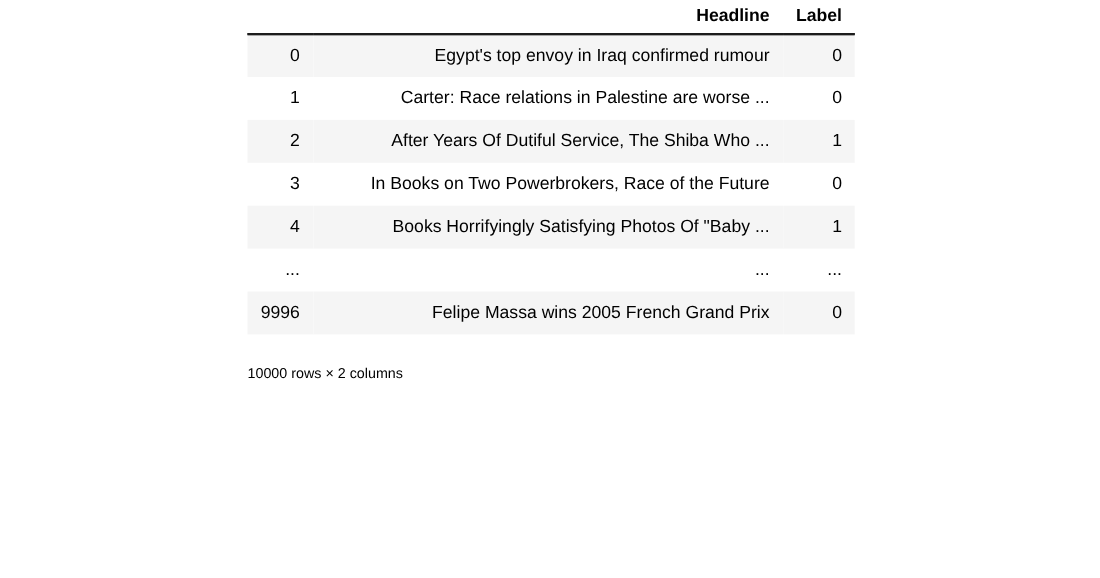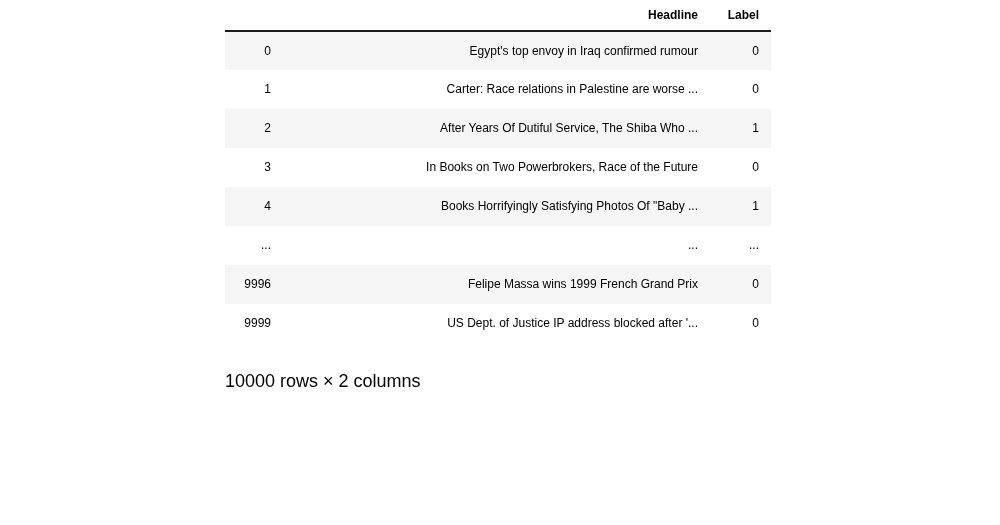--- a/index.html
+++ b/index.html
@@ -18,21 +18,21 @@
     font-family: "Liberation Sans", sans-serif;
     overflow: hidden;
   }
   .df-output {
     margin-left: 225px;
     padding-top: 0;
   }
   table.dataframe {
     border-collapse: collapse;
     border-spacing: 0;
-    font-size: 12px;
+    font-size: 16px;
     line-height: 1.2;
     color: var(--text);
   }
   table.dataframe th,
   table.dataframe td {
     text-align: right;
     padding: 0 12px;
     white-space: nowrap;
     vertical-align: middle;
     border: none;
@@ -47,21 +47,21 @@
     font-weight: normal;
   }
   table.dataframe tbody tr:nth-child(odd) td {
     background: var(--row-stripe);
   }
   col.col-index   { min-width: 58px; }
   col.col-headline{ min-width: 427px; }
   col.col-label   { min-width: 61px; }
   .dims {
     margin: 28px 0 0 0;
-    font-size: 18px;
+    font-size: 13px;
     text-align: left;
     color: var(--text);
   }
 </style>
 </head>
 <body>
 
 <div class="df-output">
   <table class="dataframe">
     <colgroup>
@@ -102,24 +102,19 @@
         <td>Books Horrifyingly Satisfying Photos Of "Baby ...</td>
         <td>1</td>
       </tr>
       <tr>
         <td>...</td>
         <td>...</td>
         <td>...</td>
       </tr>
       <tr>
         <td>9996</td>
-        <td>Felipe Massa wins 1999 French Grand Prix</td>
-        <td>0</td>
-      </tr>
-      <tr>
-        <td>9999</td>
-        <td>US Dept. of Justice IP address blocked after '...</td>
+        <td>Felipe Massa wins 2005 French Grand Prix</td>
         <td>0</td>
       </tr>
     </tbody>
   </table>
   <p class="dims">10000 rows × 2 columns</p>
 </div>
 
 </body></html>

